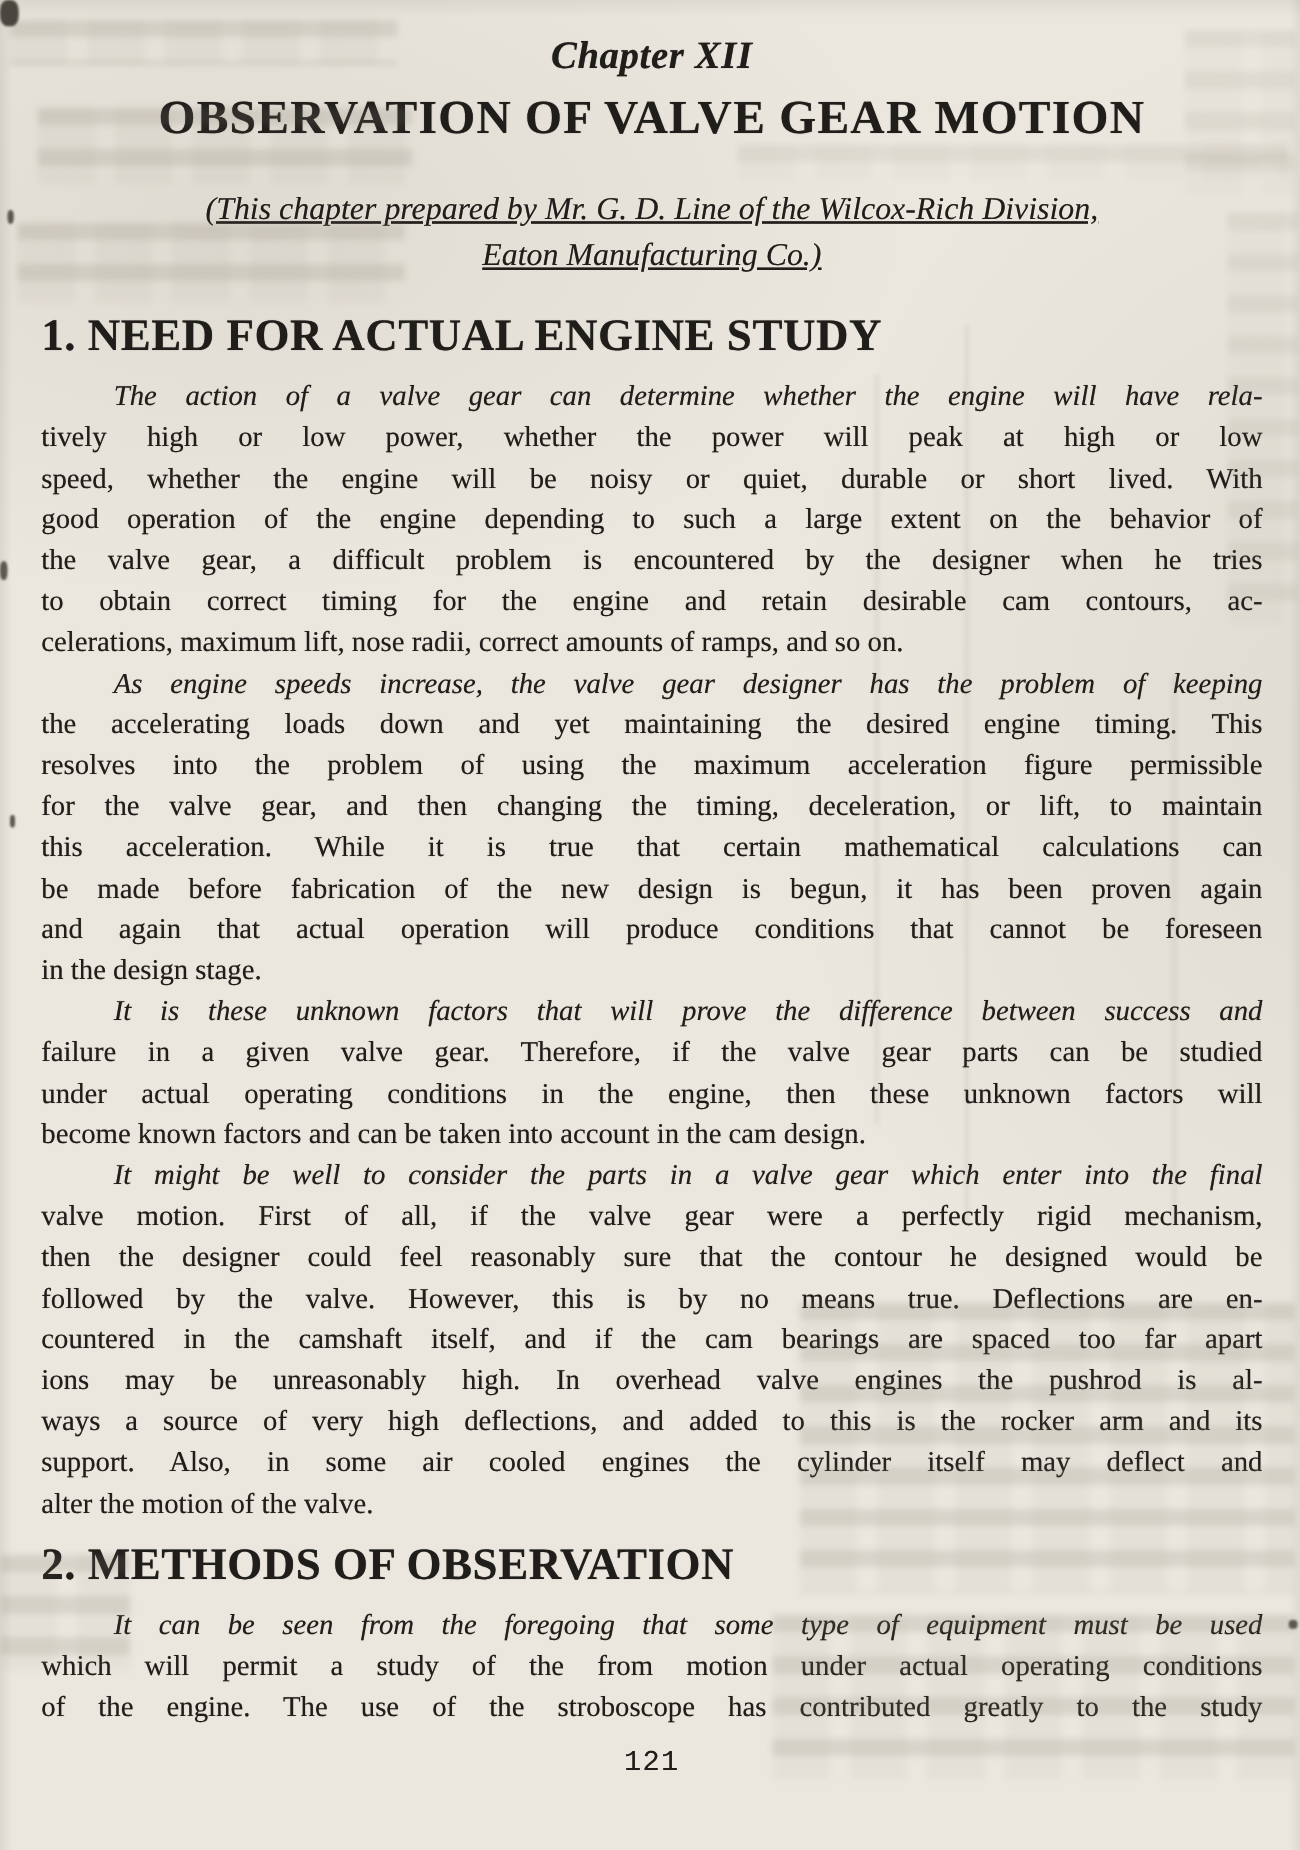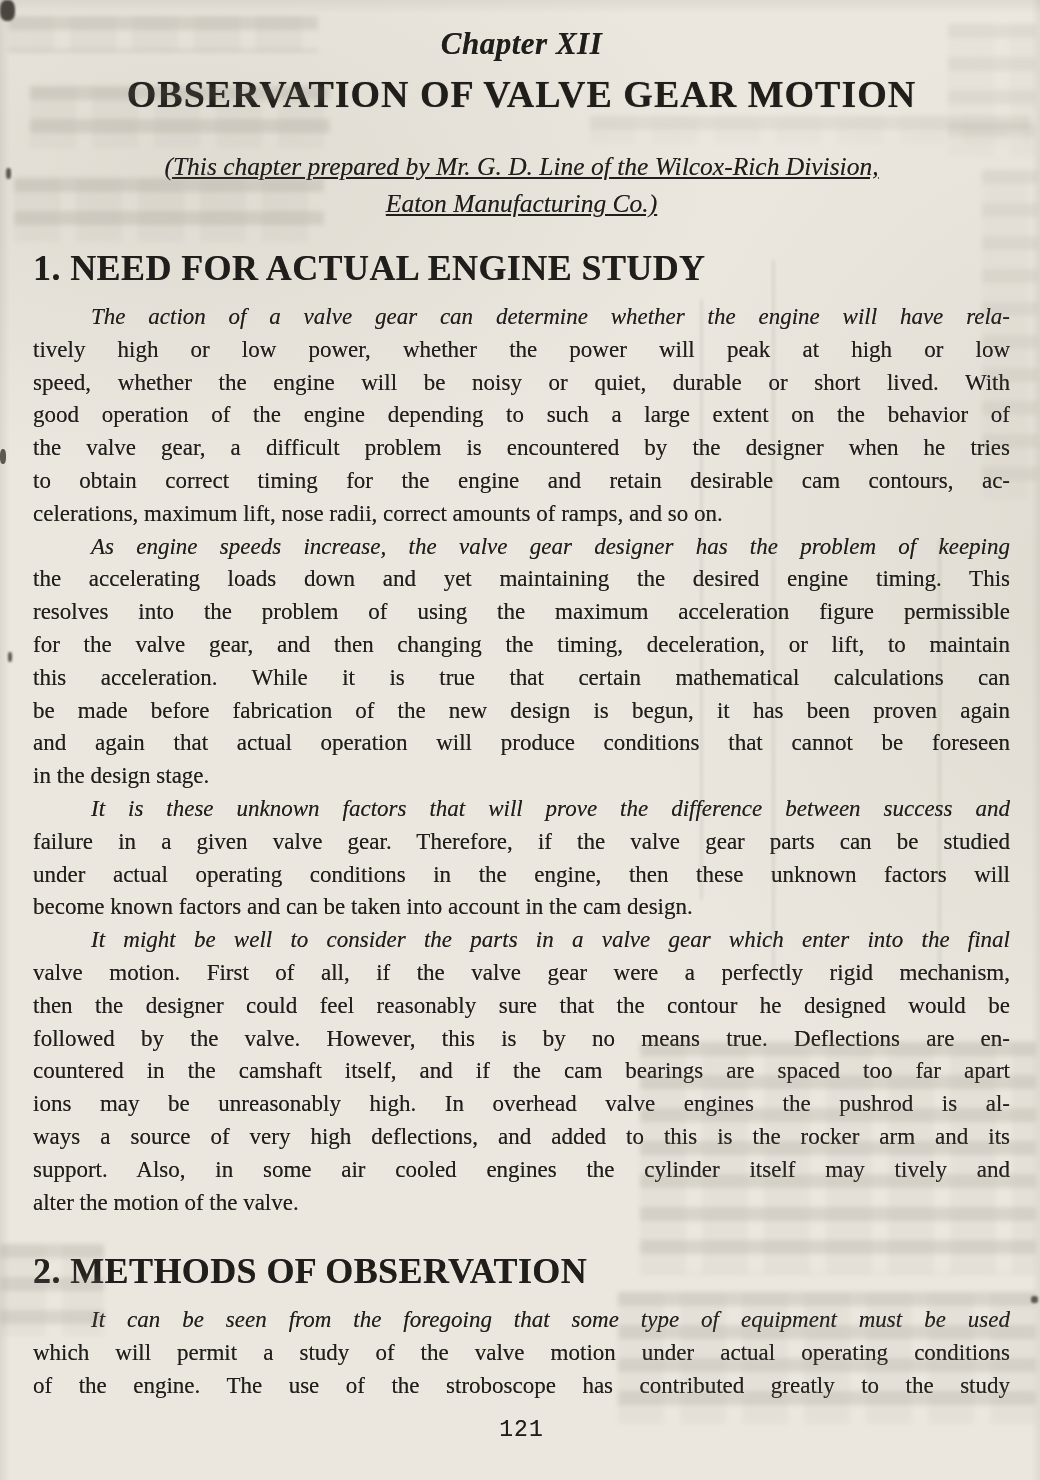--- a/index.html
+++ b/index.html
@@ -44,21 +44,21 @@
     text-shadow:0 0 0.5px rgba(25,23,20,0.5);
     text-decoration:underline;
   }
   .section-heading{
     margin:30px 0 0 0;
     font-size:36px;font-weight:bold;
     letter-spacing:0.4px;
     line-height:32px;
     text-shadow:0 0 0.6px rgba(25,23,20,0.65);
   }
-  .section-heading.second{margin-top:36px;}
+  .section-heading.second{margin-top:16px;}
   
   .body-block{margin-top:16px;}
   .body-block.after-h2{margin-top:17px;}
   .para{margin:0;}
   .line{
     font-size:23px;
     line-height:32.8px;
     text-align:justify;
     text-align-last:justify;
     white-space:normal;
@@ -171,28 +171,28 @@
           <div class="line lastline">become known factors and can be taken into account in the cam design.</div>
         </div>
         <div class="para">
           <div class="line first">It might be well to consider the parts in a valve gear which enter into the final</div>
           <div class="line">valve motion. First of all, if the valve gear were a perfectly rigid mechanism,</div>
           <div class="line">then the designer could feel reasonably sure that the contour he designed would be</div>
           <div class="line">followed by the valve. However, this is by no means true. Deflections are en-</div>
           <div class="line">countered in the camshaft itself, and if the cam bearings are spaced too far apart</div>
           <div class="line">ions may be unreasonably high. In overhead valve engines the pushrod is al-</div>
           <div class="line">ways a source of very high deflections, and added to this is the rocker arm and its</div>
-          <div class="line">support. Also, in some air cooled engines the cylinder itself may tively and</div>
+          <div class="line">support. Also, in some air cooled engines the cylinder itself may deflect and</div>
           <div class="line lastline">alter the motion of the valve.</div>
         </div>
       </div>
       <h2 class="section-heading second">2. METHODS OF OBSERVATION</h2>
       <div class="body-block after-h2">
         <div class="para">
           <div class="line first">It can be seen from the foregoing that some type of equipment must be used</div>
-          <div class="line">which will permit a study of the valve motion under actual operating conditions</div>
+          <div class="line">which will permit a study of the from motion under actual operating conditions</div>
           <div class="line">of the engine. The use of the stroboscope has contributed greatly to the study</div>
         </div>
       </div>
     </div>
 
   <div class="pageno">121</div>
 </div>
 
 </body></html>

